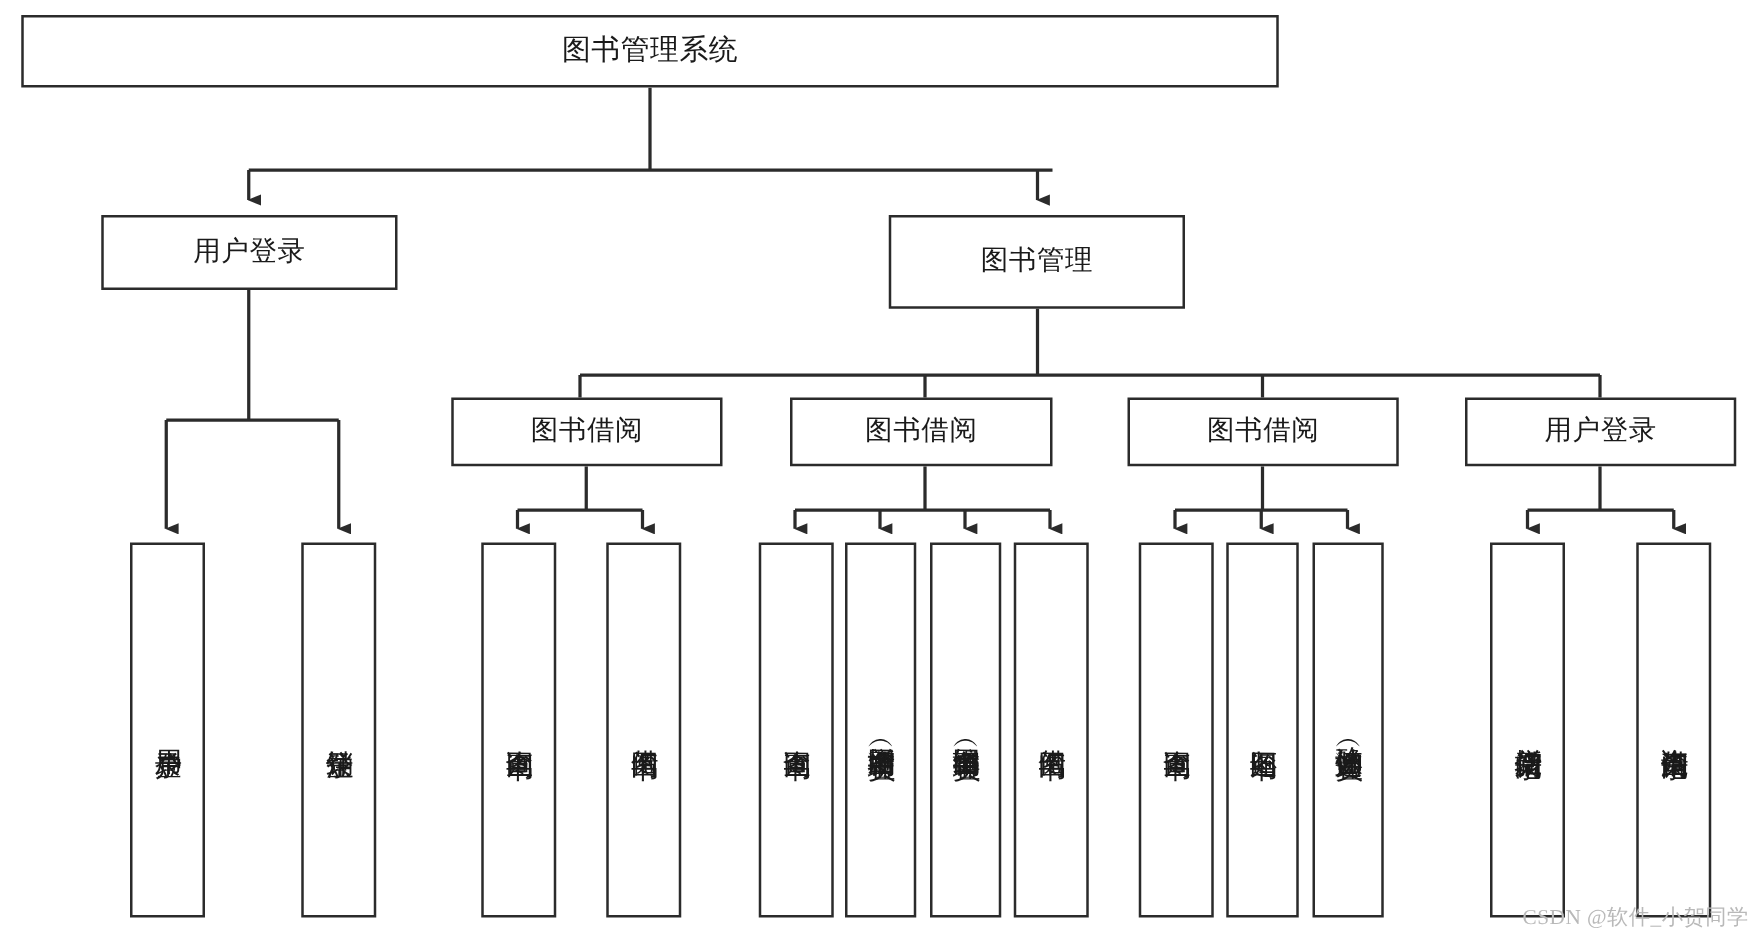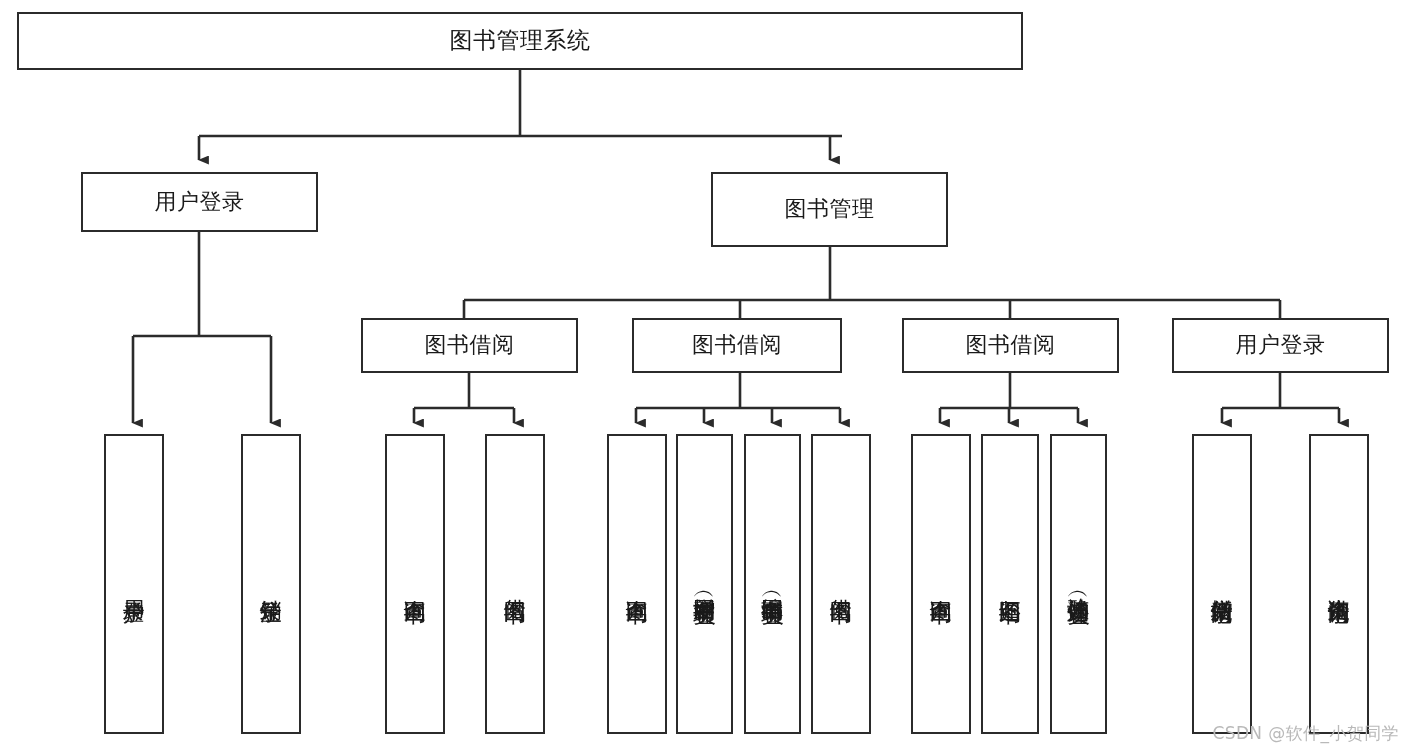--- a/index.html
+++ b/index.html
@@ -57,20 +57,21 @@
   .node.root .node-label { font-size: 23px; text-align: right; }
   .watermark {
     position: absolute;
     right: 6px;
     bottom: 2px;
     font-size: 17px;
     color: #b9b9b9;
     white-space: nowrap;
     letter-spacing: 0.4px;
     pointer-events: none;
+    font-family: Liberation Serif, serif;
   }
 </style>
 </head>
 <body>
 
 <div id="diagram-root">
 
   <svg id="connectors" viewBox="0 0 1405 747" xmlns="http://www.w3.org/2000/svg">
     <defs>
       <marker id="arrow" viewBox="0 0 10 12" refX="5" refY="11" markerWidth="9" markerHeight="11" orient="auto-start-reverse" markerUnits="userSpaceOnUse">

